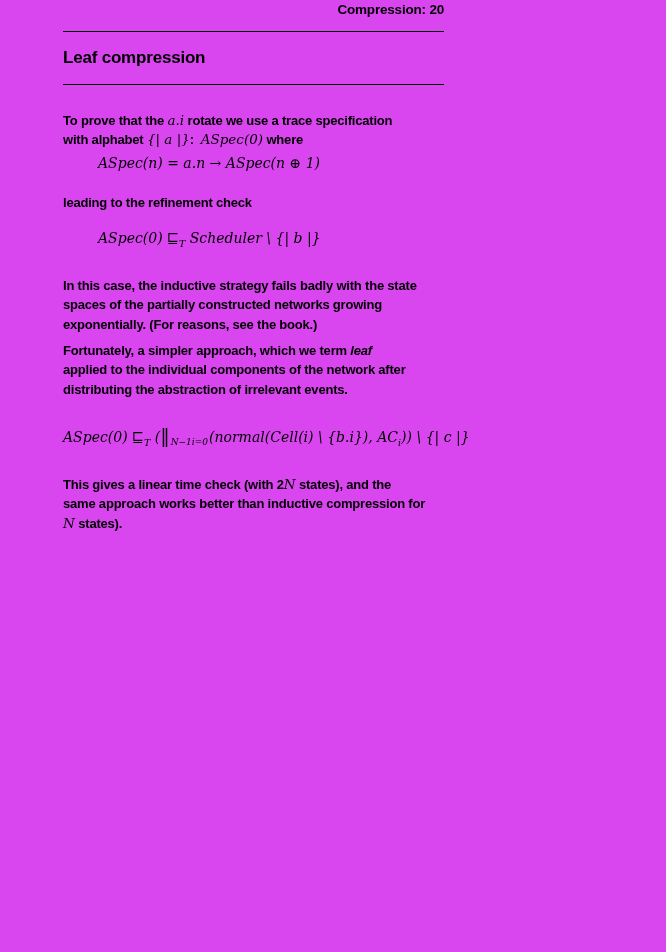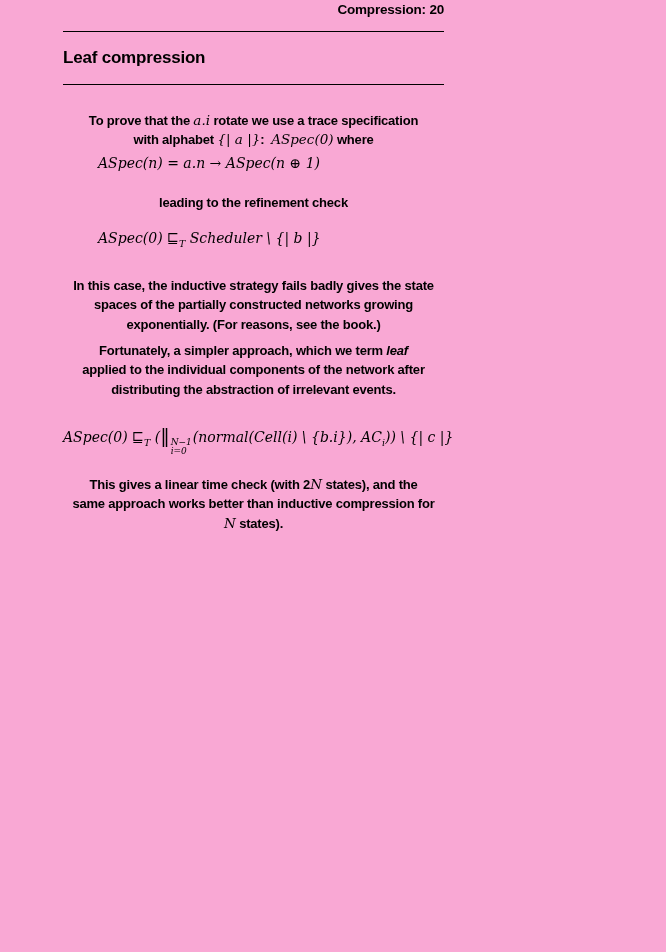--- a/index.html
+++ b/index.html
@@ -1,26 +1,26 @@
 <!DOCTYPE html>
 <html><head>
 <meta charset="utf-8">
 <style>
   html,body { margin:0; padding:0; background:#fff; }
   .page {
-    position:relative; width:666px; height:952px; background:#f9a8d4; color:#000;
+    position:relative; width:666px; height:952px; background:#d946ef; color:#000;
     font-family:"Liberation Sans", sans-serif; overflow:hidden;
   }
   .abs { position:absolute; left:63px; width:381px; }
   .hdr { top:2px; text-align:right; font-size:13.5px; font-weight:bold; letter-spacing:-0.2px; }
   .rule { border-top:1.4px solid #000; height:0; }
   #rule1 { top:31px; }
   #rule2 { top:84px; }
   .title { top:48px; text-align:left; font-size:17px; font-weight:bold; letter-spacing:-0.2px; }
-  .para { font-size:13px; font-weight:bold; line-height:19.4px; letter-spacing:-0.2px;text-align:center; }
+  .para { font-size:13px; font-weight:bold; line-height:19.4px; letter-spacing:-0.2px; }
   #para1 { top:98px; }
   #para2 { top:180px; }
   #para3 { top:263px; }
   #para4 { top:328px; }
   #para5 { top:462px; }
   .line { display:block; white-space:pre; }
   .m {
     font-family:"DejaVu Serif","DejaVu Sans",serif;
     font-style:italic; font-weight:normal; font-size:13.5px; letter-spacing:0;
   }
@@ -31,21 +31,21 @@
     font-style:italic; font-weight:normal; font-size:14px;
     white-space:pre; letter-spacing:0;
   }
   #eq1 { left:98px; top:155px; }
   #eq2 { left:98px; top:230px; }
   #eq3 { left:63px; top:424px; }
   .rel { font-style:normal; }
   sub.t { font-size:9.5px; font-style:italic; }
   .bigop { font-size:19px; font-style:normal; }
   .limits {
-    display:inline-flex; flex-direction:column; align-items:flex-start;
+    display:inline-flex; flex-direction:row; align-items:flex-start;
     font-size:9px; font-style:italic; line-height:9px;
     vertical-align:-3px; margin-left:1px; margin-right:1px;
   }
 </style>
 </head>
 <body>
 
 <div class="page">
 
   <div class="abs hdr">Compression: 20</div>
@@ -63,21 +63,21 @@
 
   <div class="eq" id="eq1"><span>ASpec(n) = a.n → ASpec(n ⊕ 1)</span></div>
 
   <p class="abs para" id="para2">
     <span class="line">leading to the refinement check</span>
   </p>
 
   <div class="eq" id="eq2"><span>ASpec(0) </span><span class="rel">⊑</span><sub class="t">T</sub><span> Scheduler \ {| b |}</span></div>
 
   <p class="abs para" id="para3">
-    <span class="line">In this case, the inductive strategy fails badly gives the state</span>
+    <span class="line">In this case, the inductive strategy fails badly with the state</span>
     <span class="line">spaces of the partially constructed networks growing</span>
     <span class="line">exponentially. (For reasons, see the book.)</span>
   </p>
 
   <p class="abs para" id="para4">
     <span class="line"><span>Fortunately, a simpler approach, which we term </span><span class="em-sans">leaf</span></span>
     <span class="line">applied to the individual components of the network after</span>
     <span class="line">distributing the abstraction of irrelevant events.</span>
   </p>
 

